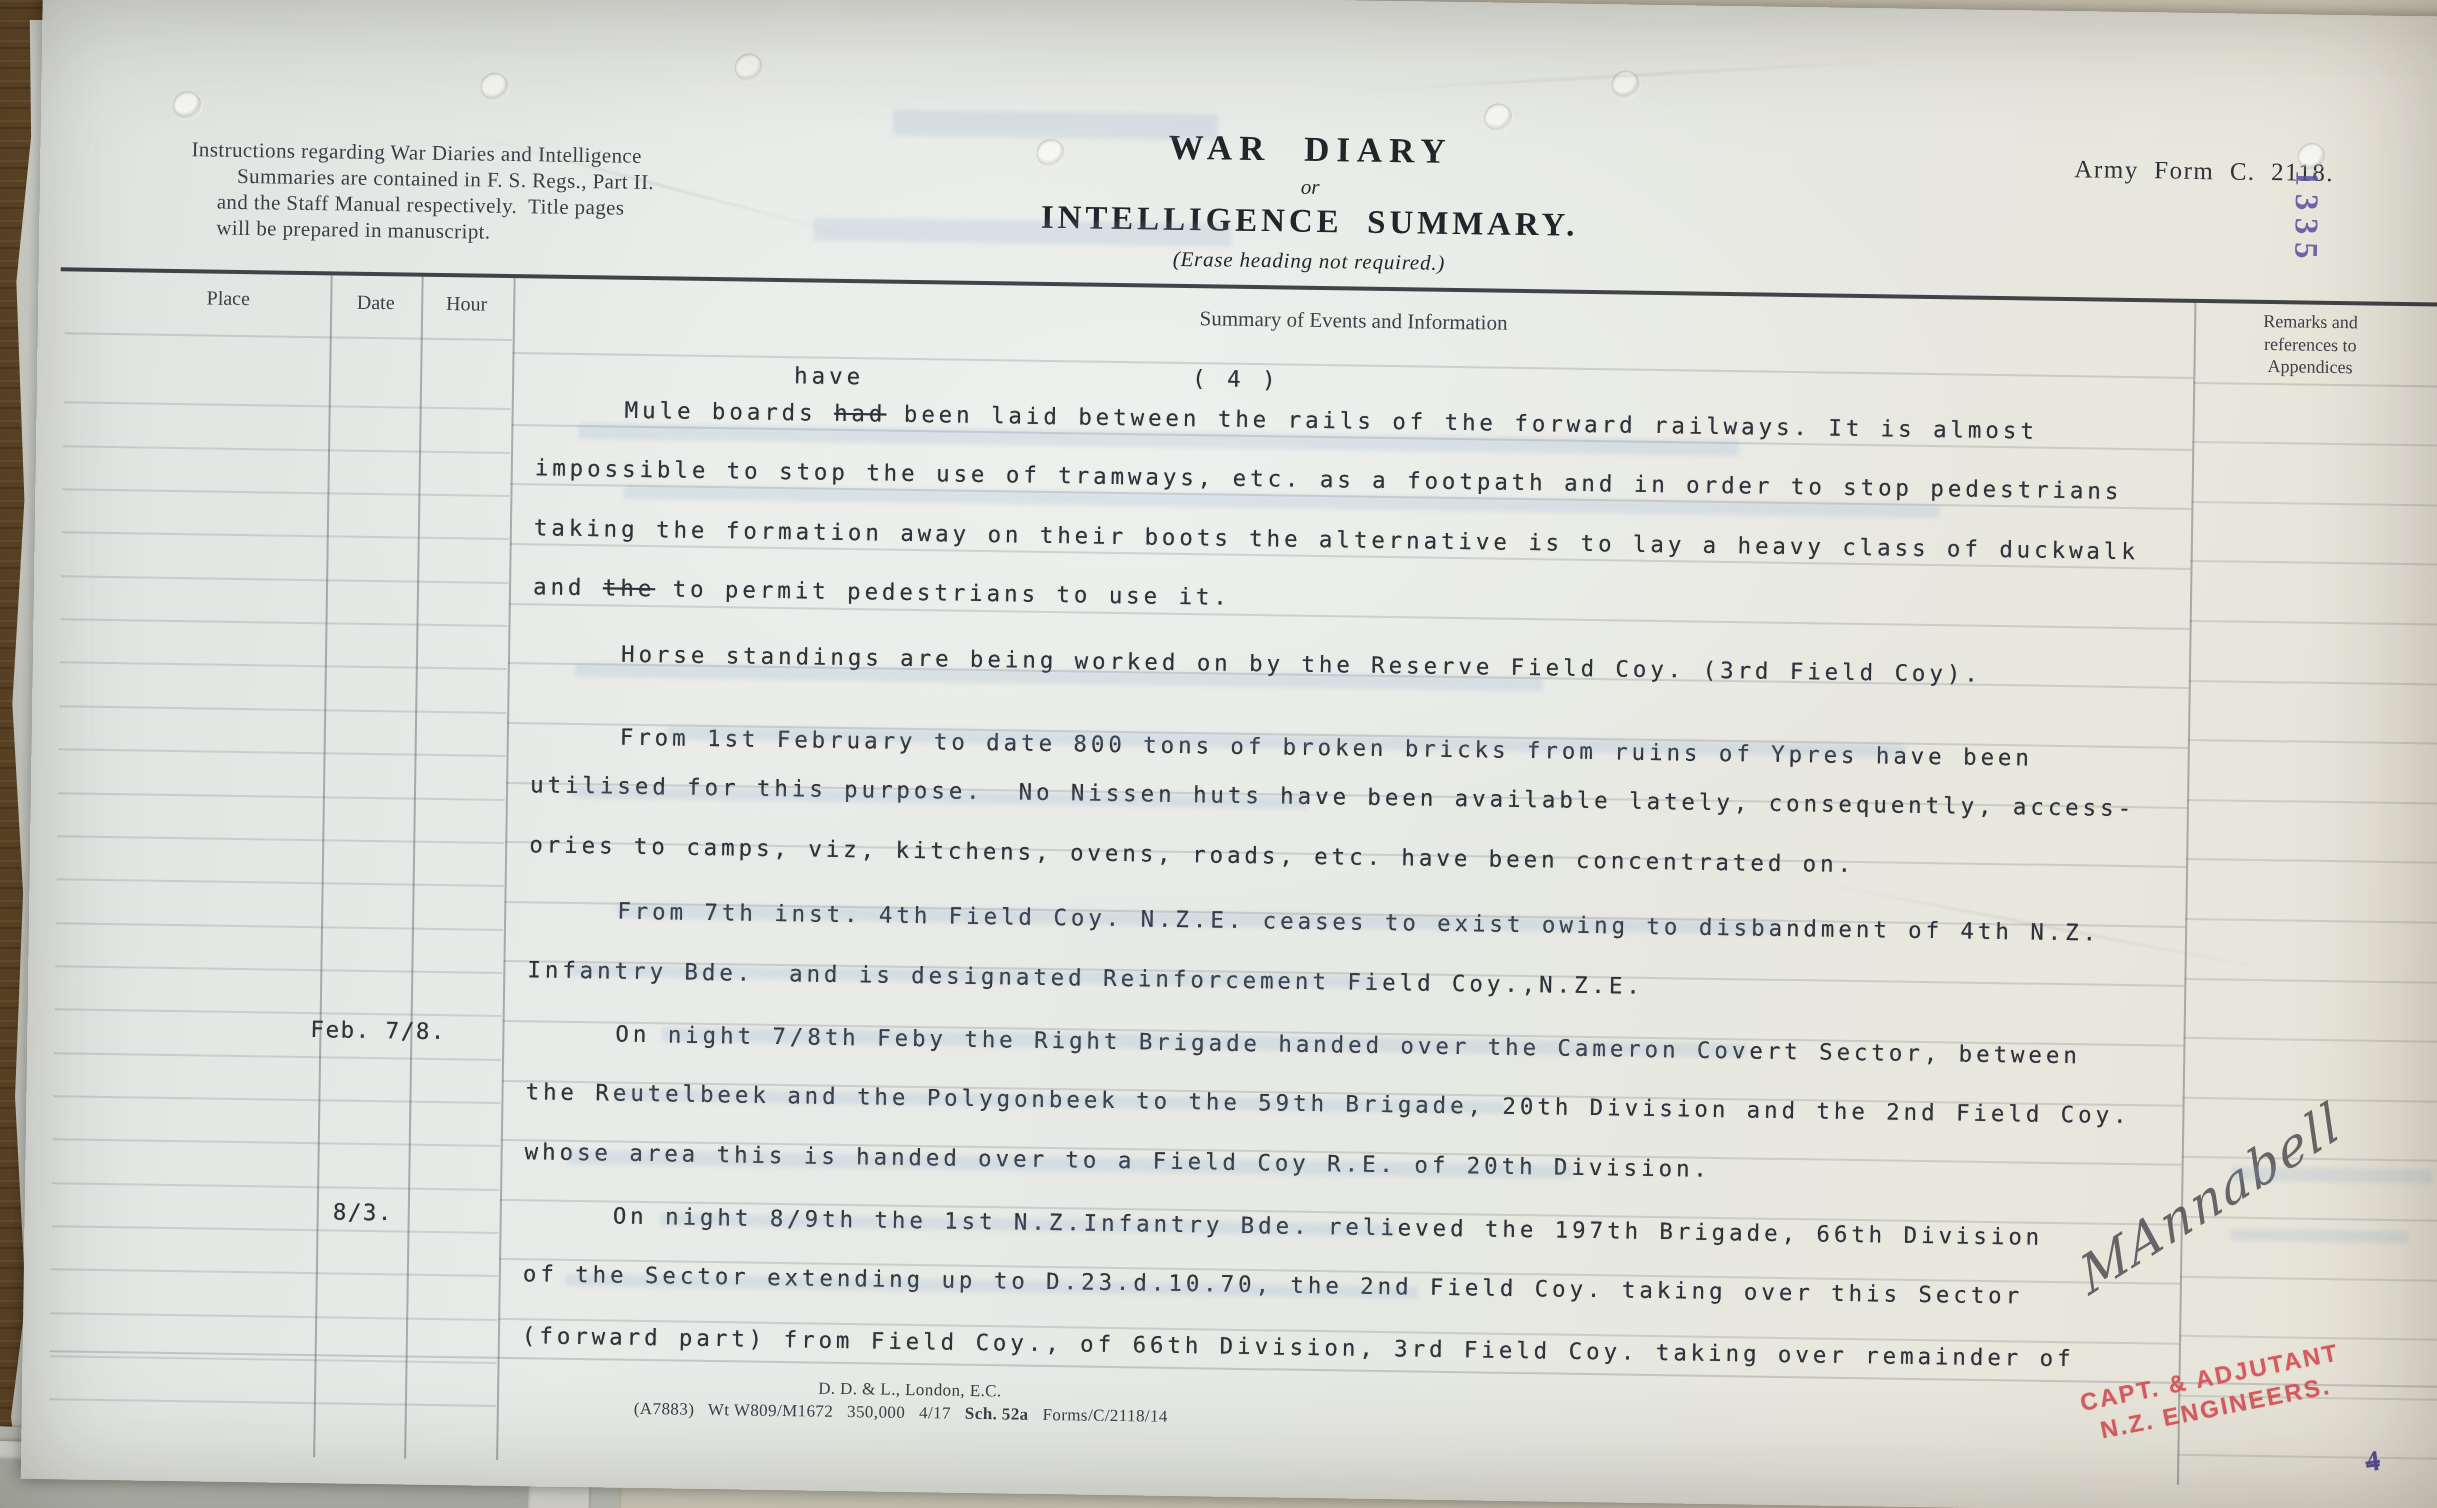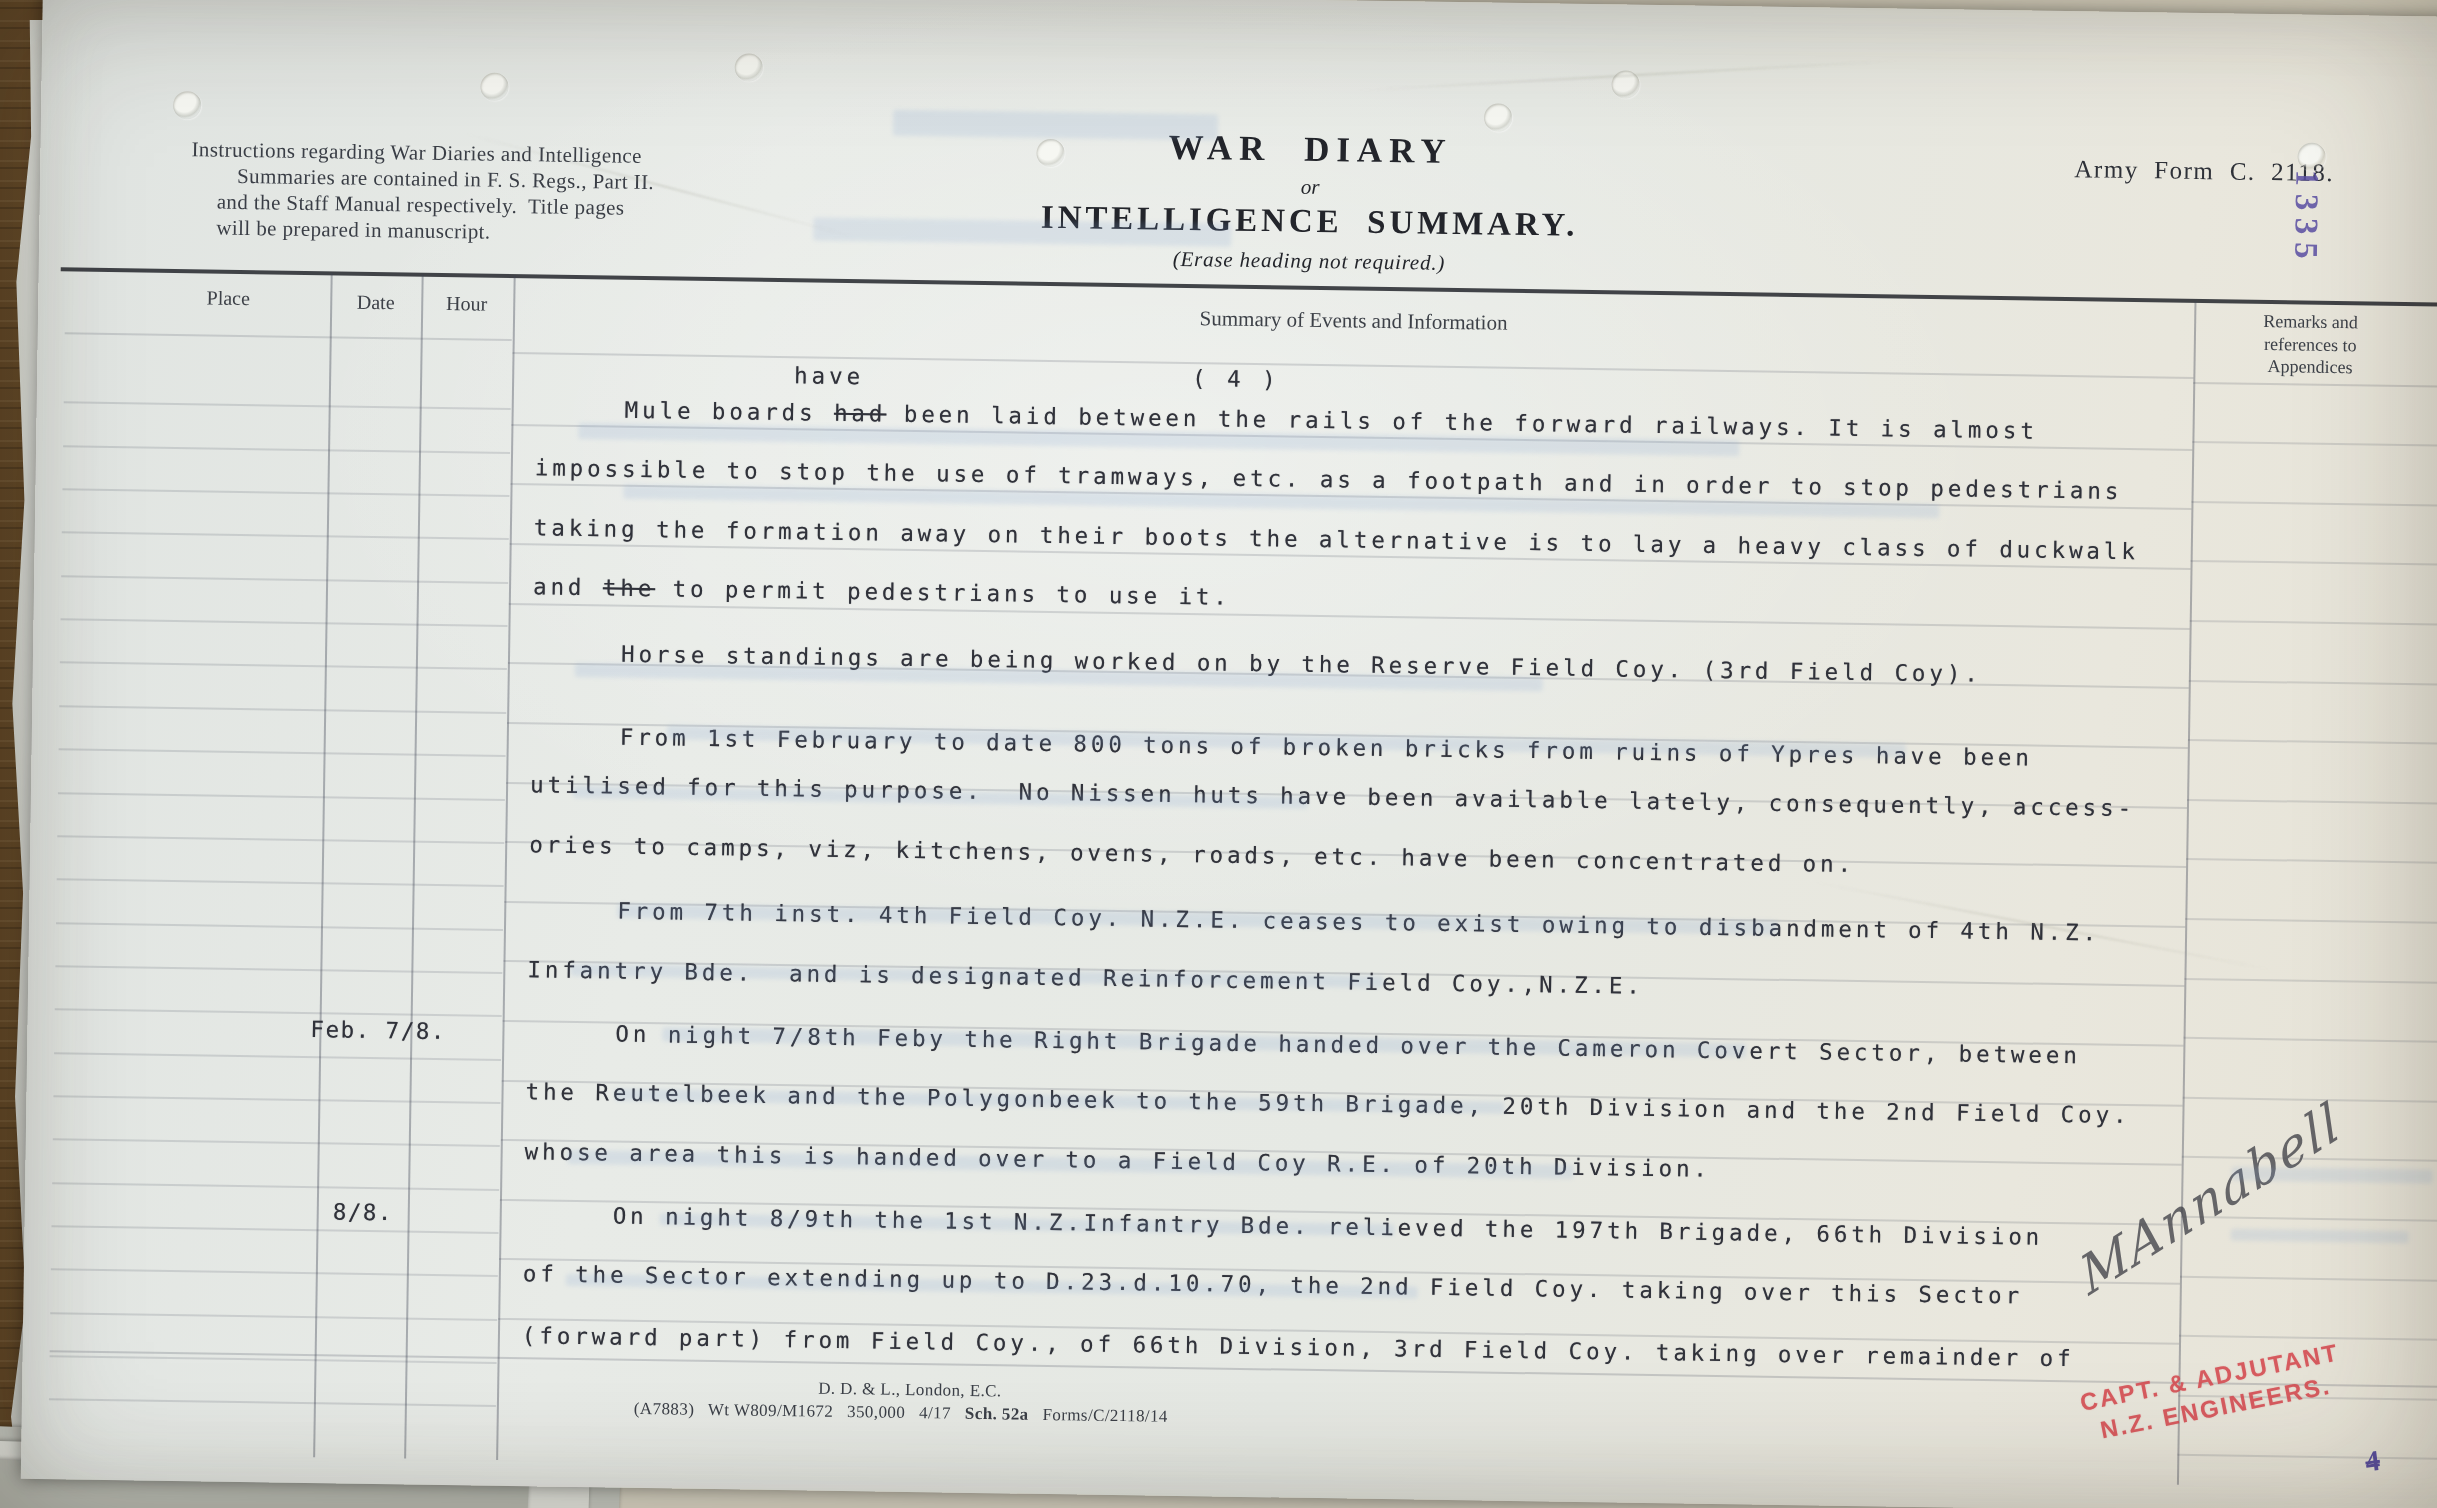--- a/index.html
+++ b/index.html
@@ -181,21 +181,21 @@
       <div class="abs typed" style="left: 588px; top: 733px;"><span>From 1st February to date 800 tons of broken bricks from ruins of Ypres have been</span></div>
       <div class="abs typed" style="left: 499px; top: 782px;"><span>utilised for this purpose.  No Nissen huts have been available lately, consequently, access-</span></div>
       <div class="abs typed" style="left: 499px; top: 842px;"><span>ories to camps, viz, kitchens, ovens, roads, etc. have been concentrated on.</span></div>
       <div class="abs typed" style="left: 588px; top: 907px;"><span>From 7th inst. 4th Field Coy. N.Z.E. ceases to exist owing to disbandment of 4th N.Z.</span></div>
       <div class="abs typed" style="left: 499px; top: 967px;"><span>Infantry Bde.  and is designated Reinforcement Field Coy.,N.Z.E.</span></div>
       <div class="abs typed" style="left: 588px; top: 1030px;"><span>On night 7/8th Feby the Right Brigade handed over the Cameron Covert Sector, between</span></div>
       <div class="abs typed datecell" style="left: 283px; top: 1030px;">Feb. 7/8.</div>
       <div class="abs typed" style="left: 499px; top: 1089px;"><span>the Reutelbeek and the Polygonbeek to the 59th Brigade, 20th Division and the 2nd Field Coy.</span></div>
       <div class="abs typed" style="left: 499px; top: 1149px;"><span>whose area this is handed over to a Field Coy R.E. of 20th Division.</span></div>
       <div class="abs typed" style="left: 588px; top: 1212px;"><span>On night 8/9th the 1st N.Z.Infantry Bde. relieved the 197th Brigade, 66th Division</span></div>
-      <div class="abs typed datecell" style="left: 308px; top: 1212px;">8/8.</div>
+      <div class="abs typed datecell" style="left: 308px; top: 1212px;">8/3.</div>
       <div class="abs typed" style="left: 499px; top: 1271px;"><span>of the Sector extending up to D.23.d.10.70, the 2nd Field Coy. taking over this Sector</span></div>
       <div class="abs typed" style="left: 499px; top: 1333px;"><span>(forward part) from Field Coy., of 66th Division, 3rd Field Coy. taking over remainder of</span></div>
     </div>
 
   <div class="abs foot" style="left:796px;top:1386px">D. D. &amp; L., London, E.C.</div>
   <div class="abs foot" id="foot2" style="left:612px;top:1409px"><span>(A7883)   Wt W809/M1672   350,000   4/17   </span><b>Sch. 52a</b><span>   Forms/C/2118/14</span></div>
 
   <div class="abs" id="signature">MAnnabell</div>
   <div class="abs" id="stamp">
     <div>CAPT. &amp; ADJUTANT</div>

